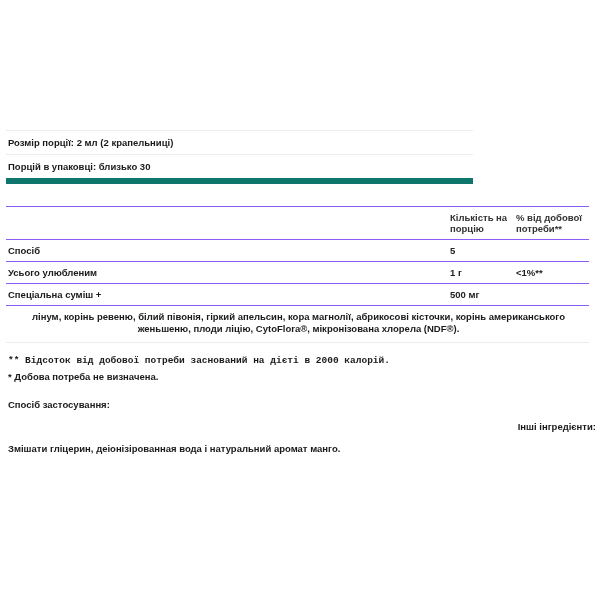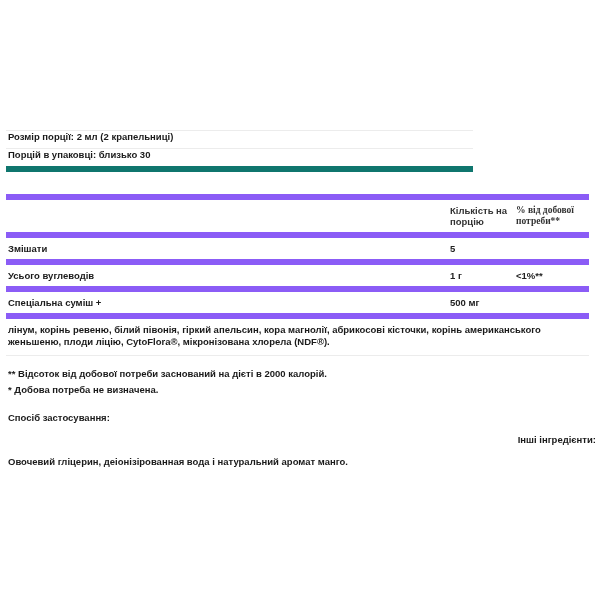--- a/index.html
+++ b/index.html
@@ -22,57 +22,58 @@
       left: 6px;
       top: 130px;
       width: 590px;
     }
     .serving-table {
       width: 467px;
       border-collapse: collapse;
     }
     .serving-table td {
       border-top: 1px solid #ececec;
-      padding: 0 0 6px 2px;
+      padding: 6px 0 6px 2px;
       height: 9px;
       line-height: 11px;
     }
     .serving-table tr:last-child td {
       border-bottom: 6px solid #0f766e;
     }
     .spacer { height: 22px; }
     .nutrition-table {
       width: 583px;
       border-collapse: collapse;
     }
     .nutrition-table td, .nutrition-table th {
       text-align: left;
       font-weight: bold;
       vertical-align: top;
       padding: 5px 0 5px 2px;
       line-height: 11px;
-      border-top: 6px solid #8b5cf6;
+      border-top: 1px solid #8b5cf6;
     }
     .nutrition-table tr:last-child td {
       border-bottom: 1px solid #ececec;
     }
     .nutrition-table th.col-name { width: 440px; }
     .nutrition-table th.col-amount { width: 64px; color: #333; }
-    .nutrition-table th.col-dv { color: #333; font-family: Liberation Serif, serif; }
+    .nutrition-table th.col-dv { color: #333; }
     .nutrition-table td.desc {
       padding-bottom: 7px;
       line-height: 12px;
+      text-align: center;
     }
     .nutrition-table td.amount, .nutrition-table td.dv { color: #222; }
     .notes p {
       margin: 0;
       padding: 0 0 0 2px;
       line-height: 12px;
     }
-    .notes .n1 { margin-top: 12px; }
+    .notes .n1 { margin-top: 12px; font-family: Liberation Mono, monospace; }
     .notes .n2 { margin-top: 4px; }
     .notes .n3 { margin-top: 16px; }
     .notes .n4 { margin-top: 11px; }
     .notes .n5 { margin-top: 10px; text-align: right; }
     .notes .n6 { margin-top: 10px; }
   </style>
 </head>
 <body>
 
 <div class="page">
@@ -91,41 +92,41 @@
   <div class="spacer"></div>
 
   <table class="nutrition-table">
     <tbody>
         <tr>
       <th class="col-name"></th>
       <th class="col-amount">Кількість на порцію</th>
       <th class="col-dv">% від добової потреби**</th>
     </tr>
     <tr>
-      <td>Змішати</td>
+      <td>Спосіб</td>
       <td class="amount">5</td>
       <td class="dv"></td>
     </tr>
     <tr>
-      <td>Усього вуглеводів</td>
+      <td>Усього улюбленим</td>
       <td class="amount">1 г</td>
       <td class="dv">&lt;1%**</td>
     </tr>
     <tr>
       <td>Спеціальна суміш +</td>
       <td class="amount">500 мг</td>
       <td class="dv"></td>
     </tr>
     <tr>
       <td class="desc" colspan="3">лінум, корінь ревеню, білий півонія, гіркий апельсин, кора магнолії, абрикосові кісточки, корінь американського женьшеню, плоди ліцію, CytoFlora®, мікронізована хлорела (NDF®).</td>
     </tr>
   </tbody>
     </table>
 
   <div class="notes">
     <p class="n1">** Відсоток від добової потреби заснований на дієті в 2000 калорій.</p>
     <p class="n2">* Добова потреба не визначена.</p>
     <p class="n3">Спосіб застосування:</p>
     <p class="n5">Інші інгредієнти:</p>
-    <p class="n6">Овочевий гліцерин, деіонізірованная вода і натуральний аромат манго.</p>
+    <p class="n6">Змішати гліцерин, деіонізірованная вода і натуральний аромат манго.</p>
   </div>
 
 </div>
 
 </body></html>

